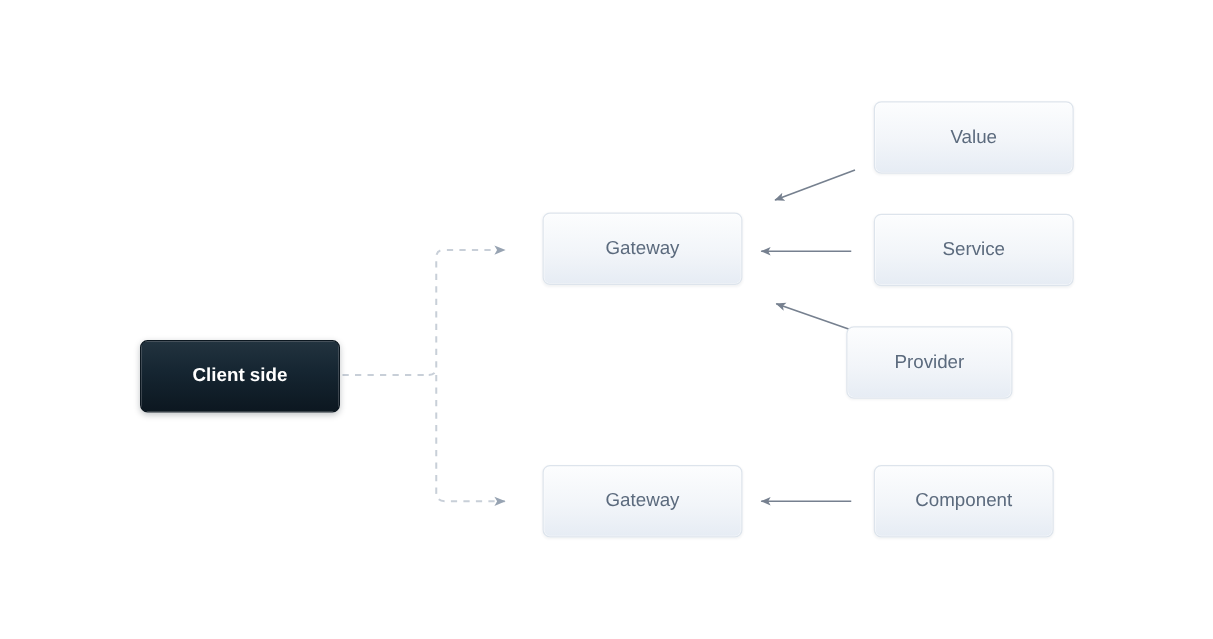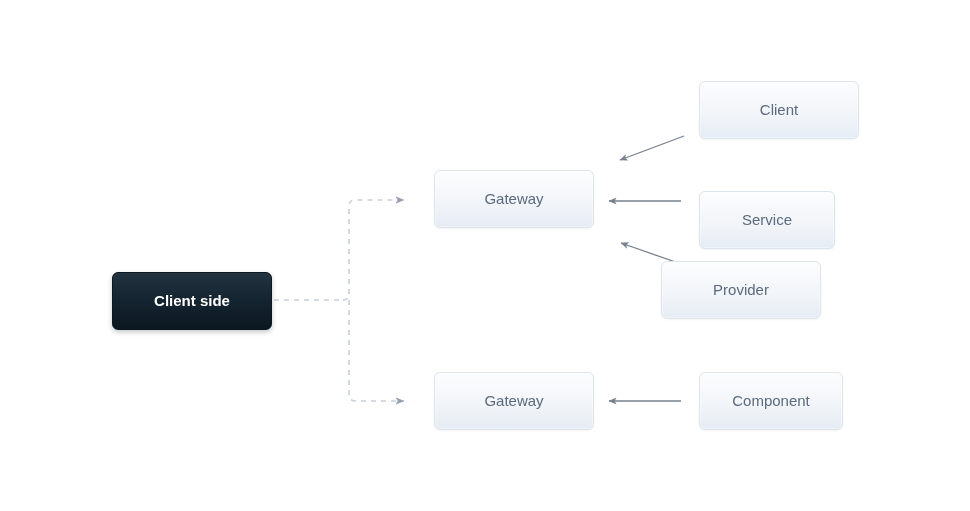--- a/index.html
+++ b/index.html
@@ -104,28 +104,28 @@
 
   <div class="node node-light" style="left:434px; top:170px; width:160px; height:58px;">
     <span class="node-label">Gateway</span>
   </div>
 
   <div class="node node-light" style="left:434px; top:372px; width:160px; height:58px;">
     <span class="node-label">Gateway</span>
   </div>
 
   <div class="node node-light" style="left:699px; top:81px; width:160px; height:58px;">
-    <span class="node-label">Client</span>
+    <span class="node-label">Value</span>
   </div>
 
-  <div class="node node-light" style="left:699px; top:171px; width:136px; height:58px;margin-top:20px;">
+  <div class="node node-light" style="left:699px; top:171px; width:160px; height:58px;">
     <span class="node-label">Service</span>
   </div>
 
-  <div class="node node-light" style="left:661px; top:261px; width:160px; height:58px;">
+  <div class="node node-light" style="left:677px; top:261px; width:133px; height:58px;">
     <span class="node-label">Provider</span>
   </div>
 
   <div class="node node-light" style="left:699px; top:372px; width:144px; height:58px;">
     <span class="node-label">Component</span>
   </div>
 
 </div>
 
 </body></html>

